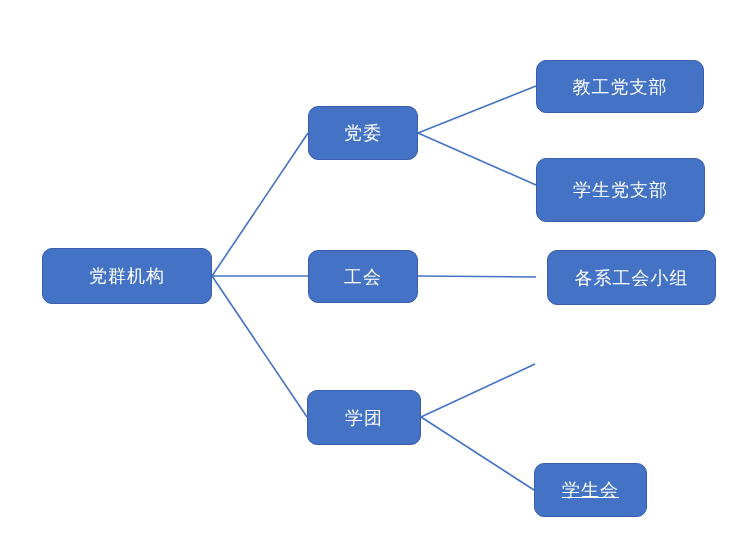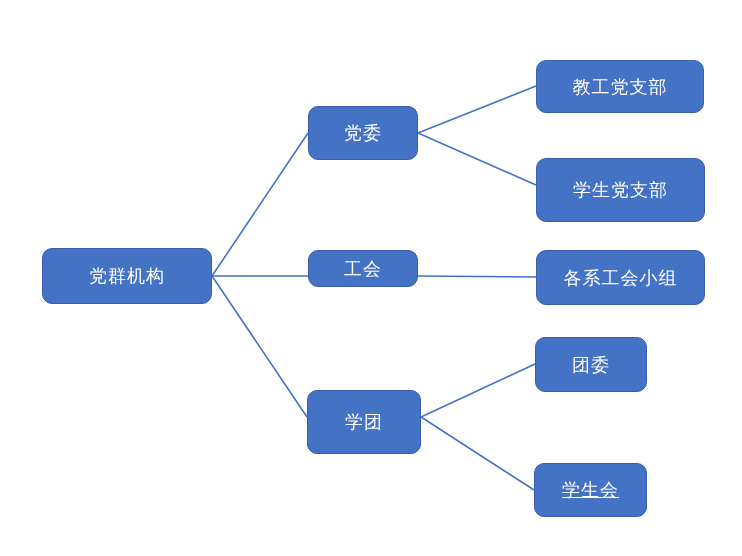--- a/index.html
+++ b/index.html
@@ -40,25 +40,25 @@
     color: var(--node-text, #ffffff);
     font-size: 18px;
     letter-spacing: 1px;
     text-align: center;
     cursor: default;
     user-select: none;
   }
   
   .n-root      { left: 42px;  top: 248px; width: 170px; height: 56px; }
   .n-dangwei   { left: 308px; top: 106px; width: 110px; height: 54px; }
-  .n-gonghui   { left: 308px; top: 250px; width: 110px; height: 37px; }
-  .n-xuetuan   { left: 307px; top: 390px; width: 114px; height: 64px; }
+  .n-gonghui   { left: 308px; top: 250px; width: 110px; height: 53px; }
+  .n-xuetuan   { left: 307px; top: 390px; width: 114px; height: 55px; }
   .n-jiaogong  { left: 536px; top: 60px;  width: 168px; height: 53px; }
   .n-xsdzb     { left: 536px; top: 158px; width: 169px; height: 64px; }
-  .n-gexi      { left: 536px; top: 250px; width: 169px; height: 55px; text-align: center; }
+  .n-gexi      { left: 547px; top: 250px; width: 169px; height: 55px; text-align: center; }
   .n-tuanwei   { left: 535px; top: 337px; width: 112px; height: 55px; }
   .n-xshui     { left: 534px; top: 463px; width: 113px; height: 54px; text-decoration: underline; }
 </style>
 </head>
 <body>
 
 <div class="canvas">
 
   <svg class="connectors" viewBox="0 0 742 556">
     <line x1="212" y1="276" x2="308" y2="133"></line>
@@ -87,20 +87,17 @@
 
   <div class="node n-jiaogong">
     <span>教工党支部</span>
   </div>
   <div class="node n-xsdzb">
     <span>学生党支部</span>
   </div>
   <div class="node n-gexi">
     <span>各系工会小组</span>
   </div>
-  <div class="node n-tuanwei">
-    <span>团委</span>
-  </div>
   <div class="node n-xshui">
     <span>学生会</span>
   </div>
 
 </div>
 
 </body></html>

